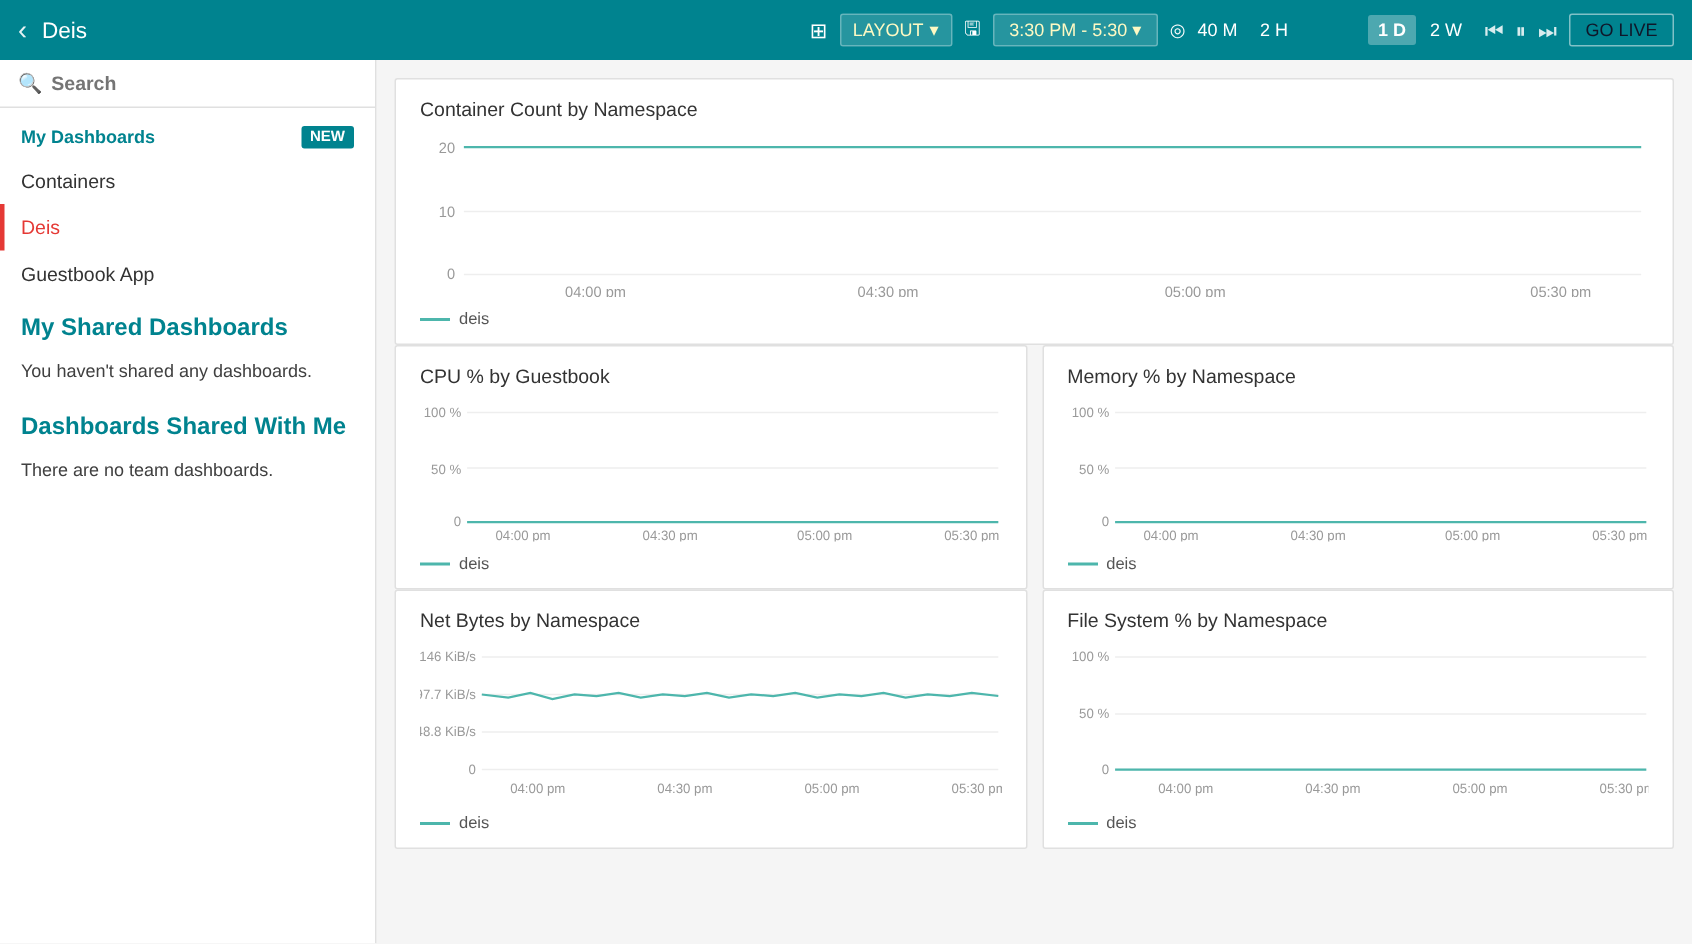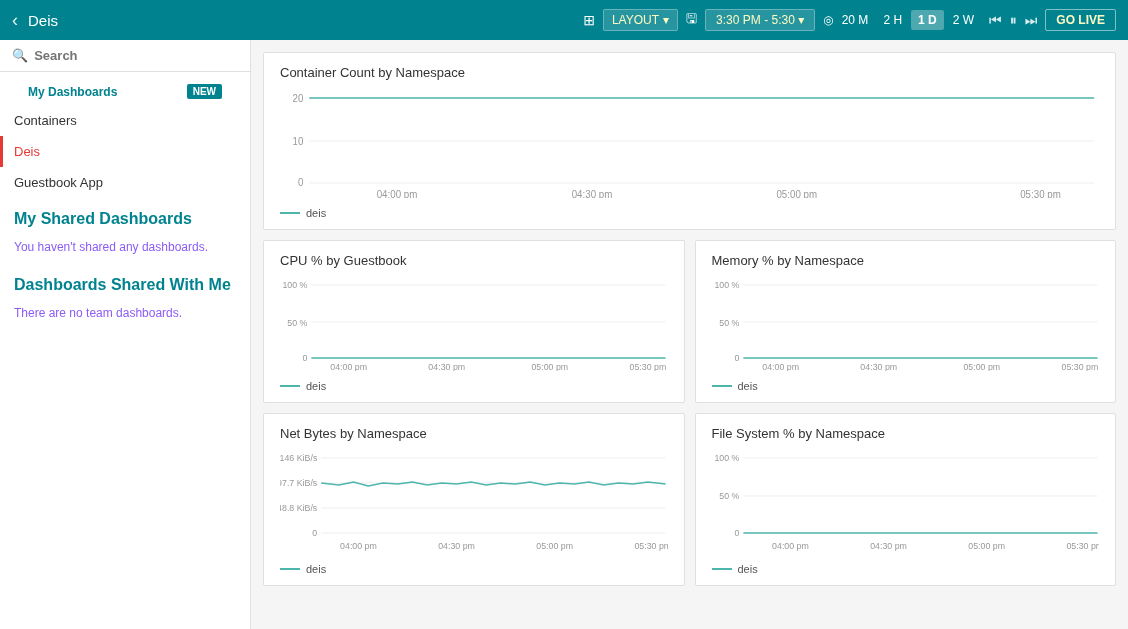--- a/index.html
+++ b/index.html
@@ -59,31 +59,32 @@
       border-radius: 2px;
       cursor: pointer;
       font-size: 12px;
       color: white;
       background: transparent;
       border: none;
     }
     .tp-btn.active {
       background: rgba(255,255,255,0.3);
       font-weight: bold;
+      margin-left: 44px;
     }
     .nav-ctrl { cursor: pointer; font-size: 14px; opacity: 0.85; background: none; border: none; color: white; }
     .golive-btn {
       background: transparent;
       border: 1px solid rgba(255,255,255,0.5);
-      color: #fef9c3;
+      color: #0f172a;
       padding: 3px 10px;
       border-radius: 2px;
       cursor: pointer;
       font-size: 12px;
-      font-weight: bold;
+      font-weight: normal;
     }
 
     
     .main { display: flex; flex: 1; overflow: hidden; }
 
     
     .sidebar {
       width: 251px;
       background: white;
       border-right: 1px solid #e0e0e0;
@@ -102,26 +103,26 @@
     .search-bar input {
       border: none;
       outline: none;
       font-size: 13px;
       color: #555;
       width: 100%;
       font-weight: bold;
     }
     .search-icon { color: #999; font-size: 13px; }
     .sidebar-section-label {
-      padding: 12px 28px 6px;
+      padding: 12px 14px 6px;
       font-size: 12px;
       font-weight: 600;
       color: #00838f;
       display: flex;
-      align-items: center;
+      align-items: flex-start;
       justify-content: space-between;
     }
     .new-badge {
       background: #00838f;
       color: white;
       font-size: 10px;
       padding: 2px 6px;
       border-radius: 2px;
       font-weight: bold;
     }
@@ -138,32 +139,31 @@
       background: #fff;
     }
     .sidebar-section-header {
       padding: 12px 14px 6px;
       font-size: 16px;
       font-weight: 600;
       color: #00838f;
     }
     .sidebar-empty {
       padding: 6px 14px 10px;
-      color: #8b5cf6;
+      color: #404040;
       font-size: 12px;
     }
 
     
     .content {
       flex: 1;
       overflow-y: auto;
       padding: 12px;
       display: flex;
       flex-direction: column;
-      gap: 10px;
     }
 
     
     .chart-card {
       background: white;
       border: 1px solid #e0e0e0;
       border-radius: 2px;
       padding: 12px 16px 10px;
     }
     .chart-title {
@@ -208,21 +208,21 @@
     <button class="topbar-btn">
       <span>LAYOUT</span>
       <span>▾</span>
     </button>
     <span style="font-size:13px;">🖫</span>
     <button class="time-range-btn">
       <span>3:30 PM - 5:30</span>
       <span> ▾</span>
     </button>
     <span>◎</span>
-    <span>20 M</span>
+    <span>40 M</span>
     <div class="time-period">
       <button class="tp-btn">2 H</button>
       <button class="tp-btn active">1 D</button>
       <button class="tp-btn">2 W</button>
     </div>
     <button class="nav-ctrl">⏮</button>
     <button class="nav-ctrl">⏸</button>
     <button class="nav-ctrl">⏭</button>
     <button class="golive-btn">GO LIVE</button>
   </div>

